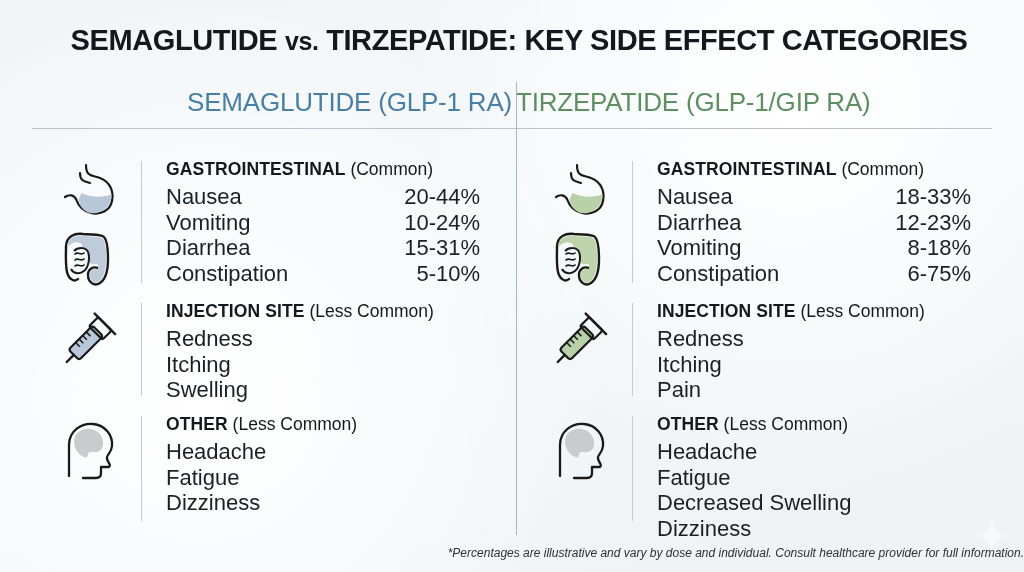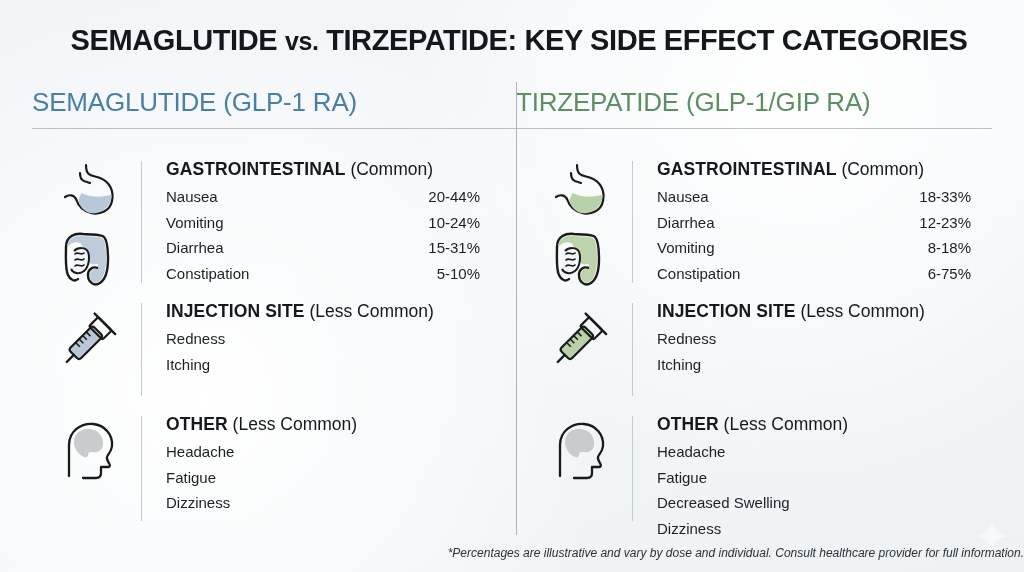--- a/index.html
+++ b/index.html
@@ -34,21 +34,21 @@
   .title .vs { font-size:25px; }
 
   
   .colhead {
     position:absolute;
     top:87px;
     font-size:26px;
     letter-spacing:-0.2px;
     white-space:nowrap;
   }
-  .colhead.left  { left:32px;  width:480px; text-align:left; color:#4a7fa5; }
+  .colhead.left  { left:32px;  width:480px; text-align:right; color:#4a7fa5; }
   .colhead.right { left:516px; width:480px; color:#5d8f62; }
 
   
   .hrule {
     position:absolute;
     left:32px; top:128px; width:960px; height:1px;
     background:#b9c2c9;
   }
   .vrule {
     position:absolute;
@@ -102,21 +102,21 @@
     margin-bottom:4px;
     white-space:nowrap;
   }
   .cat .catname { font-weight:bold; letter-spacing:0.1px; }
   .cat .catfreq { font-weight:normal; }
 
   .row {
     display:flex;
     justify-content:space-between;
     align-items:center;
-    font-size:15px;
+    font-size:22px;
     color:#1b2025;
     line-height:25.5px;
     padding-right:26px;
   }
   .row .val { font-variant-numeric:tabular-nums; }
   .row.noval { padding-right:0; display:block; }
 
   
   .footnote {
     position:absolute;
@@ -215,20 +215,23 @@
       <div class="textcell">
         <div class="cat">
           <span class="catname">INJECTION SITE</span><span class="catfreq"> (Less Common)</span>
         </div>
         <div class="row noval">
           <span>Redness</span>
         </div>
         <div class="row noval">
           <span>Itching</span>
         </div>
+        <div class="row noval">
+          <span>Swelling</span>
+        </div>
       </div>
     </div>
 
     <div class="section other">
       <div class="iconcell">
         <svg width="68" height="66" viewBox="0 0 68 66" aria-hidden="true">
           <path d="M14 27 C14 13 26 5 38 6 C50 7 58 17 57 28 C56.4 34 53 36 52 39 C51.3 41.2 53.5 44 54.5 46 C55.3 47.6 54.6 49 52.8 49 L46 49 L46 55 C46 58 44 60 41 60 L28 60" fill="none" stroke="#1a1a1a" stroke-width="2.3" stroke-linejoin="round" stroke-linecap="round"></path>
           <path d="M14 27 C14 36 14 46 14 58" fill="none" stroke="#1a1a1a" stroke-width="2.3" stroke-linecap="round"></path>
           <path d="M19 24 C19 15 27 10 35 11 C44 12 49 19 48 27 C47.4 32 43 35 38 34 L36 34 C34 34 33 35 33 37 C33 39 31 40 29 39 C24 37 19 31 19 24 Z" fill="#c9cbcc" stroke="none"></path>
         </svg>
@@ -315,20 +318,23 @@
       <div class="textcell">
         <div class="cat">
           <span class="catname">INJECTION SITE</span><span class="catfreq"> (Less Common)</span>
         </div>
         <div class="row noval">
           <span>Redness</span>
         </div>
         <div class="row noval">
           <span>Itching</span>
         </div>
+        <div class="row noval">
+          <span>Pain</span>
+        </div>
       </div>
     </div>
 
     <div class="section other">
       <div class="iconcell">
         <svg width="68" height="66" viewBox="0 0 68 66" aria-hidden="true">
           <path d="M14 27 C14 13 26 5 38 6 C50 7 58 17 57 28 C56.4 34 53 36 52 39 C51.3 41.2 53.5 44 54.5 46 C55.3 47.6 54.6 49 52.8 49 L46 49 L46 55 C46 58 44 60 41 60 L28 60" fill="none" stroke="#1a1a1a" stroke-width="2.3" stroke-linejoin="round" stroke-linecap="round"></path>
           <path d="M14 27 C14 36 14 46 14 58" fill="none" stroke="#1a1a1a" stroke-width="2.3" stroke-linecap="round"></path>
           <path d="M19 24 C19 15 27 10 35 11 C44 12 49 19 48 27 C47.4 32 43 35 38 34 L36 34 C34 34 33 35 33 37 C33 39 31 40 29 39 C24 37 19 31 19 24 Z" fill="#c9cbcc" stroke="none"></path>
         </svg>

